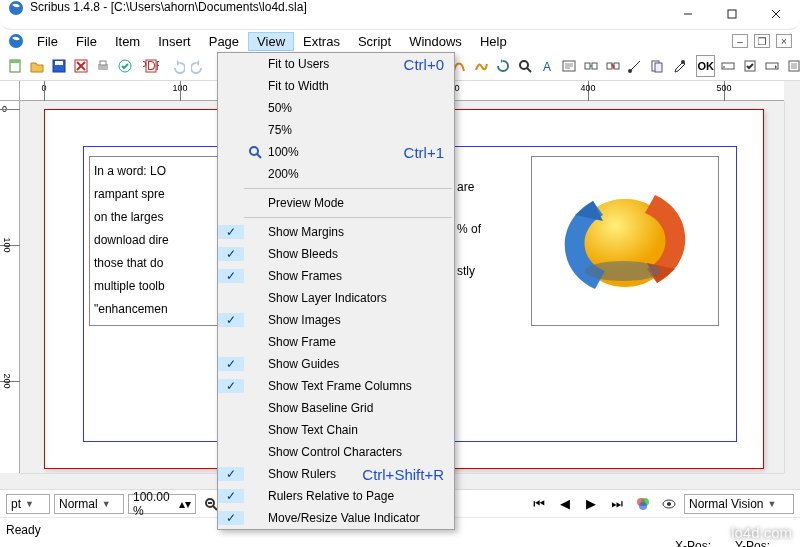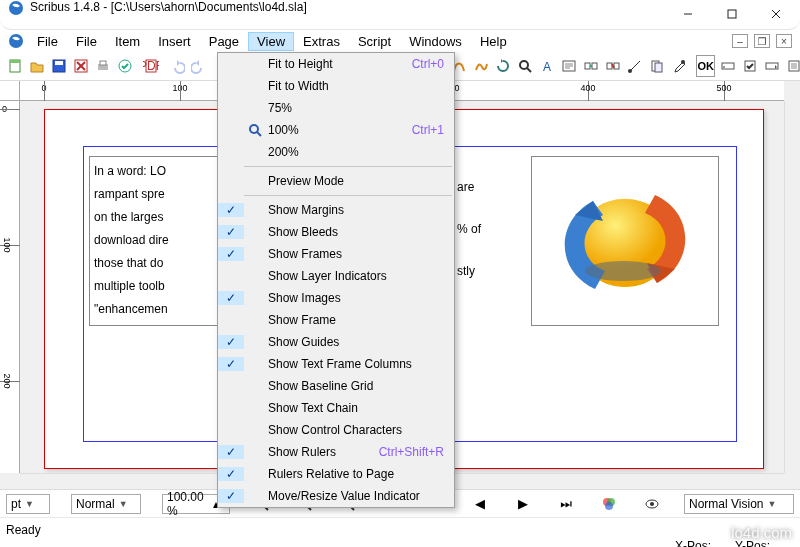--- a/index.html
+++ b/index.html
@@ -31,36 +31,36 @@
 .ruler-v .tick { position: absolute; left: 0; height: 1px; width: 20px; background: #777; }
 .ruler-v .lbl { position: absolute; left: 2px; font-size: 9px; color: #000; transform: translateY(-50%); }
 .canvas { position: absolute; left: 20px; top: 20px; right: 16px; bottom: 16px; background: #f0f0f0; overflow: hidden; }
 .page { position: absolute; left: 24px; top: 8px; width: 720px; height: 360px; background: #fff; border: 1px solid #d00000; box-shadow: 2px 2px 4px rgba(0,0,0,0.15); }
 .margin-frame { position: absolute; left: 38px; top: 36px; right: 26px; bottom: 26px; border: 1px solid #3434f3; }
 .text-frame { position: absolute; left: 44px; top: 46px; width: 360px; height: 170px; border: 1px solid #888; background: #fff; padding: 2px 4px; font-size: 15px; line-height: 21px; color: #000; overflow: hidden; font-family: Arial, sans-serif; }
 .image-frame { position: absolute; right: 44px; top: 46px; width: 188px; height: 170px; border: 1px solid #888; background: #fff; display: flex; align-items: center; justify-content: center; }
 .scroll-v { position: absolute; right: 0; top: 20px; bottom: 16px; width: 16px; background: #f0f0f0; border-left: 1px solid #ddd; }
 .scroll-h { position: absolute; left: 20px; right: 16px; bottom: 0; height: 16px; background: #f0f0f0; border-top: 1px solid #ddd; }
 
-.statusbar1 { height: 28px; display: flex; align-items: center; padding: 0 6px; gap: 21px; border-top: 1px solid #dcdcdc; background: #fff; }
+.statusbar1 { height: 28px; display: flex; align-items: center; padding: 0 6px; gap: 4px; border-top: 1px solid #dcdcdc; background: #fff; }
 .statusbar2 { height: 24px; display: flex; align-items: center; padding: 0 6px; background: #fff; border-top: 1px solid #e8e8e8; }
 .statusbar2 .ready { flex: 1; font-size: 12px; color: #000; }
 .statusbar2 .pos-label { font-size: 12px; color: #000; margin-right: 24px; margin-top: 32px; }
 .combo { height: 20px; border: 1px solid #aaa; background: #fff; display: flex; align-items: center; padding: 0 4px; gap: 4px; }
 .combo .arrow { font-size: 9px; color: #555; }
 .spin { height: 20px; border: 1px solid #aaa; background: #fff; display: flex; align-items: center; padding: 0 4px; gap: 4px; }
 
 
 .dropdown { position: absolute; left: 217px; top: 52px; width: 238px; background: #f0f0f0; border: 1px solid #a0a0a0; box-shadow: 3px 3px 6px rgba(0,0,0,0.25); z-index: 50; }
 .dropdown .row { height: 22px; display: flex; align-items: center; padding-right: 10px; cursor: default; }
 .dropdown .check-col { width: 26px; display: flex; align-items: center; justify-content: center; font-size: 12px; color: #003a8a; }
 .dropdown .row.checked .check-col { background: #cce8ff; }
 .dropdown .icon-col { width: 22px; display: flex; align-items: center; justify-content: center; font-size: 12px; }
 .dropdown .label { flex: 1; font-size: 12px; color: #000; padding-left: 2px; white-space: nowrap; }
-.dropdown .shortcut { font-size: 12px; color: #8b5cf6; }
+.dropdown .shortcut { font-size: 15px; color: #1d4ed8; }
 .dropdown .sep { height: 1px; background: #c8c8c8; margin: 3px 2px 3px 26px; }
 
 .watermark { position: absolute; right: 8px; bottom: 6px; font-size: 15px; color: rgba(255,255,255,0.85); text-shadow: 0 0 4px rgba(0,0,0,0.6); z-index: 60; font-family: Arial; }
 </style>
 </head>
 <body>
 
 <div class="titlebar">
   <span class="app-icon">
     <svg viewBox="0 0 16 16" width="16" height="16">
@@ -447,27 +447,32 @@
 <div class="statusbar2">
   <span class="ready">Ready</span>
   <span class="pos-label">X-Pos:</span>
   <span class="pos-label">Y-Pos:</span>
 </div>
 
 <div class="dropdown" id="dropdown">
     <div class="row">
       <div class="check-col"></div>
       <div class="icon-col"></div>
-      <div class="label">Fit to Height</div>
+      <div class="label">Fit to Users</div>
       <div class="shortcut">Ctrl+0</div>
     </div>
     <div class="row">
       <div class="check-col"></div>
       <div class="icon-col"></div>
       <div class="label">Fit to Width</div>
+    </div>
+    <div class="row">
+      <div class="check-col"></div>
+      <div class="icon-col"></div>
+      <div class="label">50%</div>
     </div>
     <div class="row">
       <div class="check-col"></div>
       <div class="icon-col"></div>
       <div class="label">75%</div>
     </div>
     <div class="row">
       <div class="check-col"></div>
       <div class="icon-col">
         <svg width="14" height="14">

